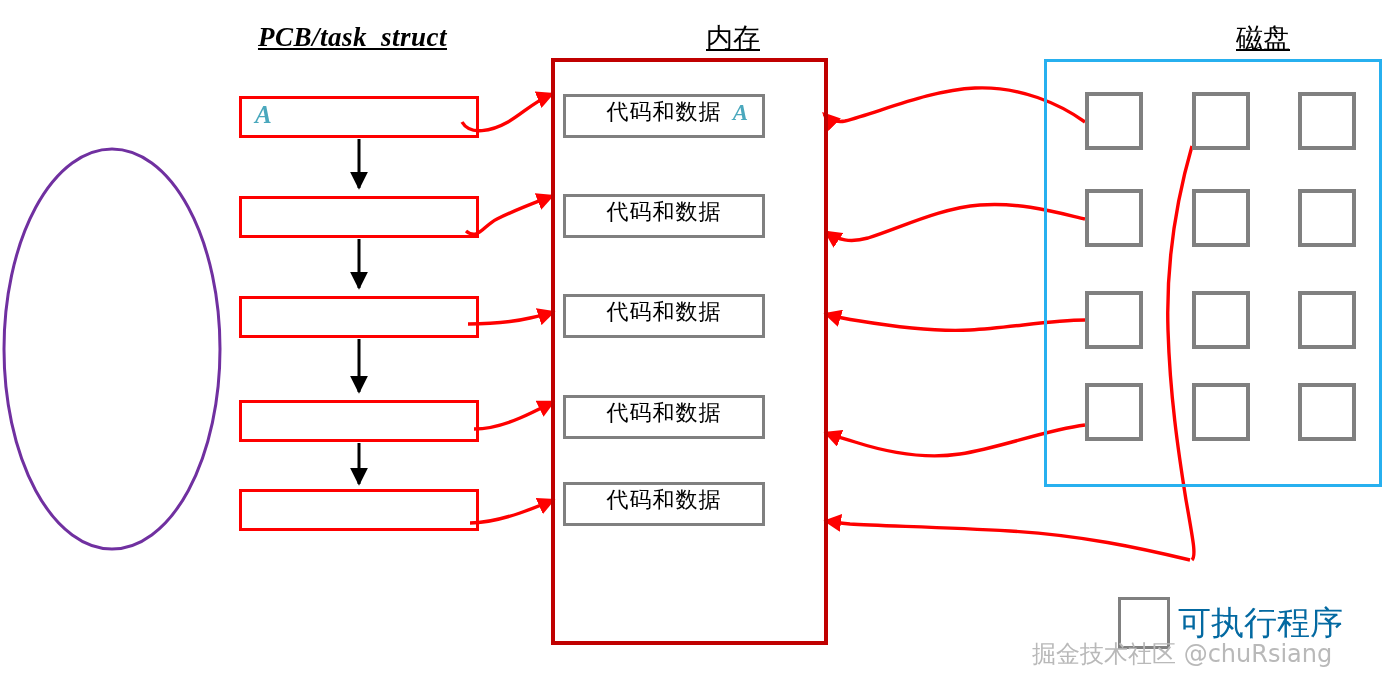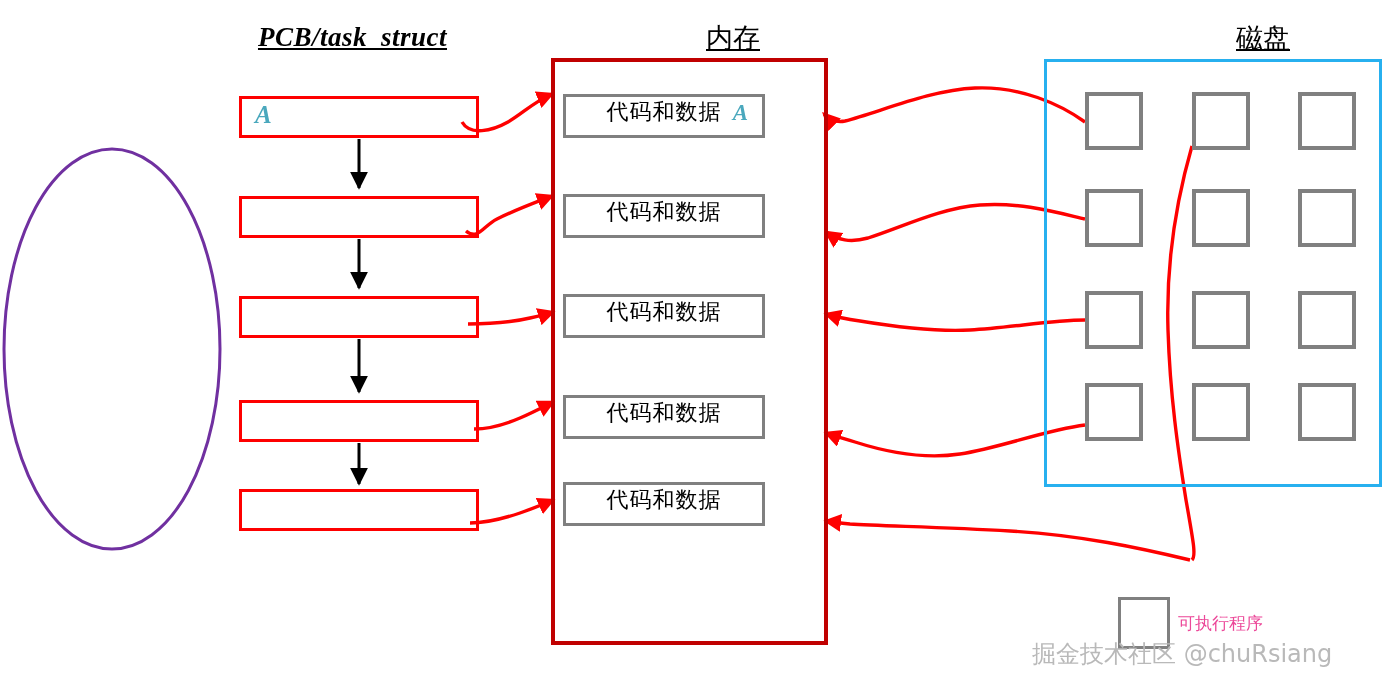--- a/index.html
+++ b/index.html
@@ -145,22 +145,22 @@
   #legend-swatch {
     width: 52px;
     height: 52px;
     border: 3px solid #808080;
     box-sizing: border-box;
     background: transparent;
   }
   #legend-label {
     margin-left: 8px;
     font-family: Liberation Serif, serif;
-    font-size: 17px;
-    color: #ec4899;
+    font-size: 33px;
+    color: #0369a1;
     white-space: nowrap;
   }
 
   
   #watermark {
     position: absolute;
     left: 1032px;
     top: 638px;
     font-family: "DejaVu Sans", "Liberation Sans", sans-serif;
     font-size: 24px;

